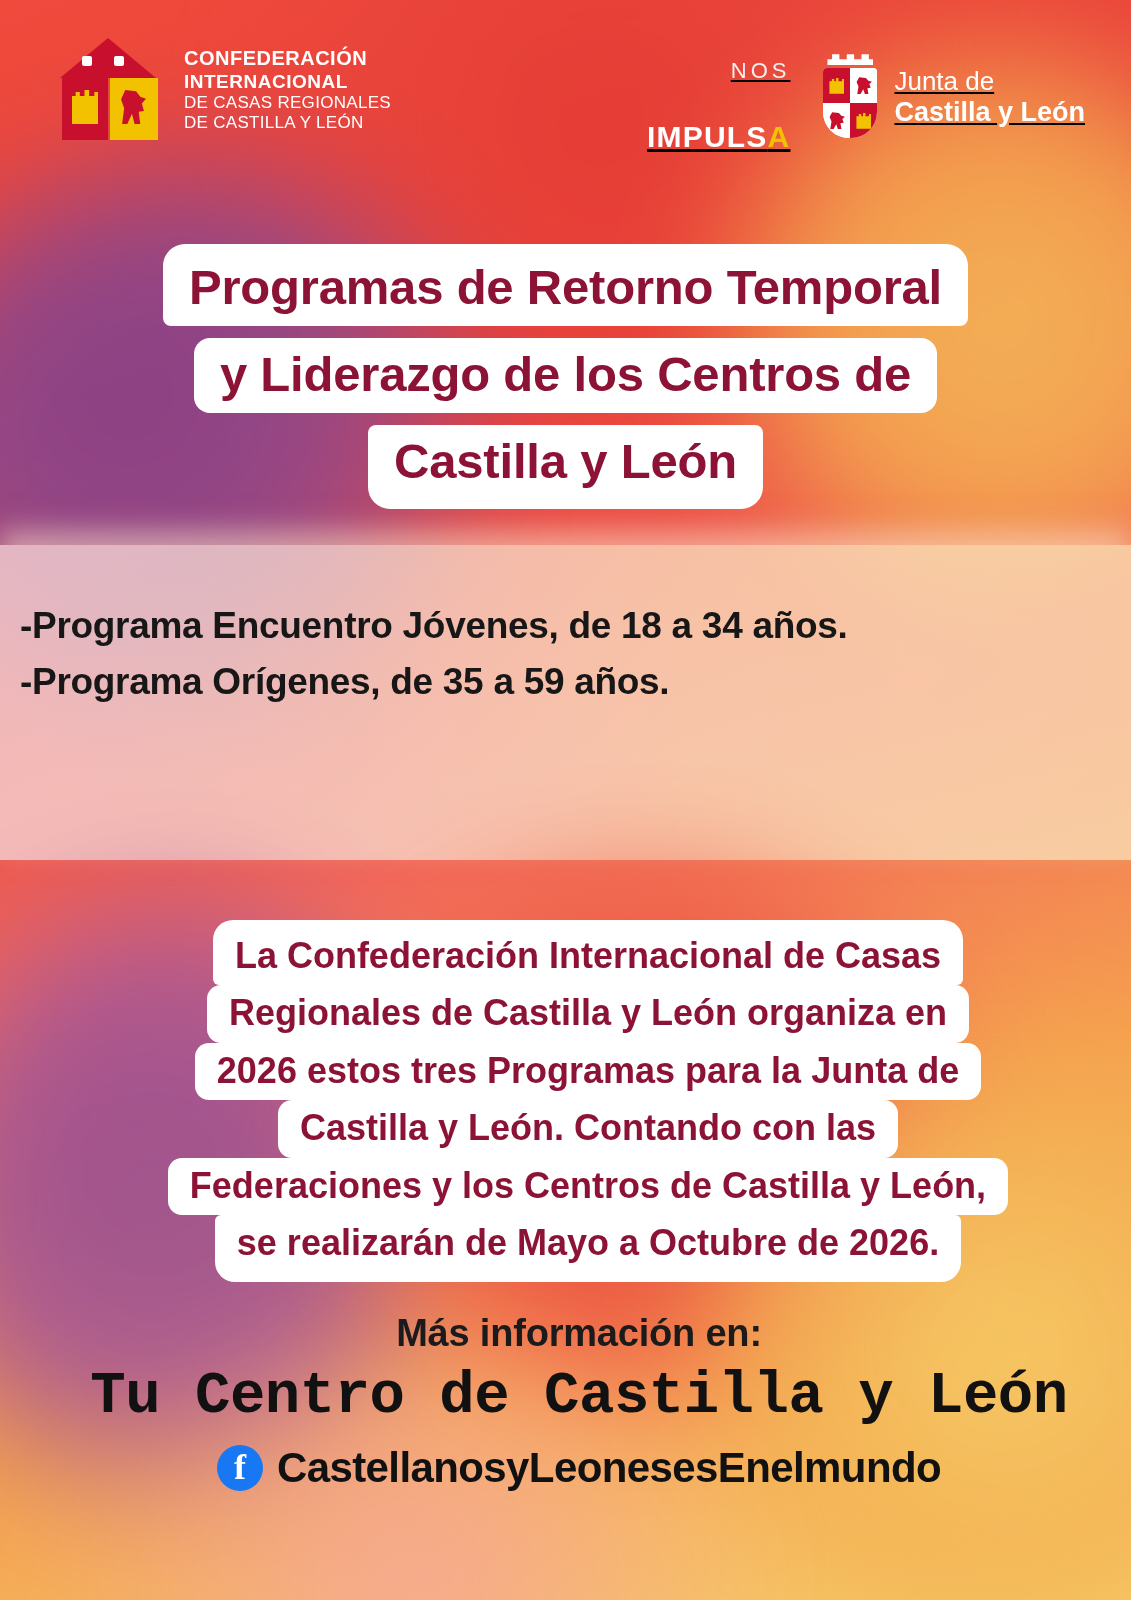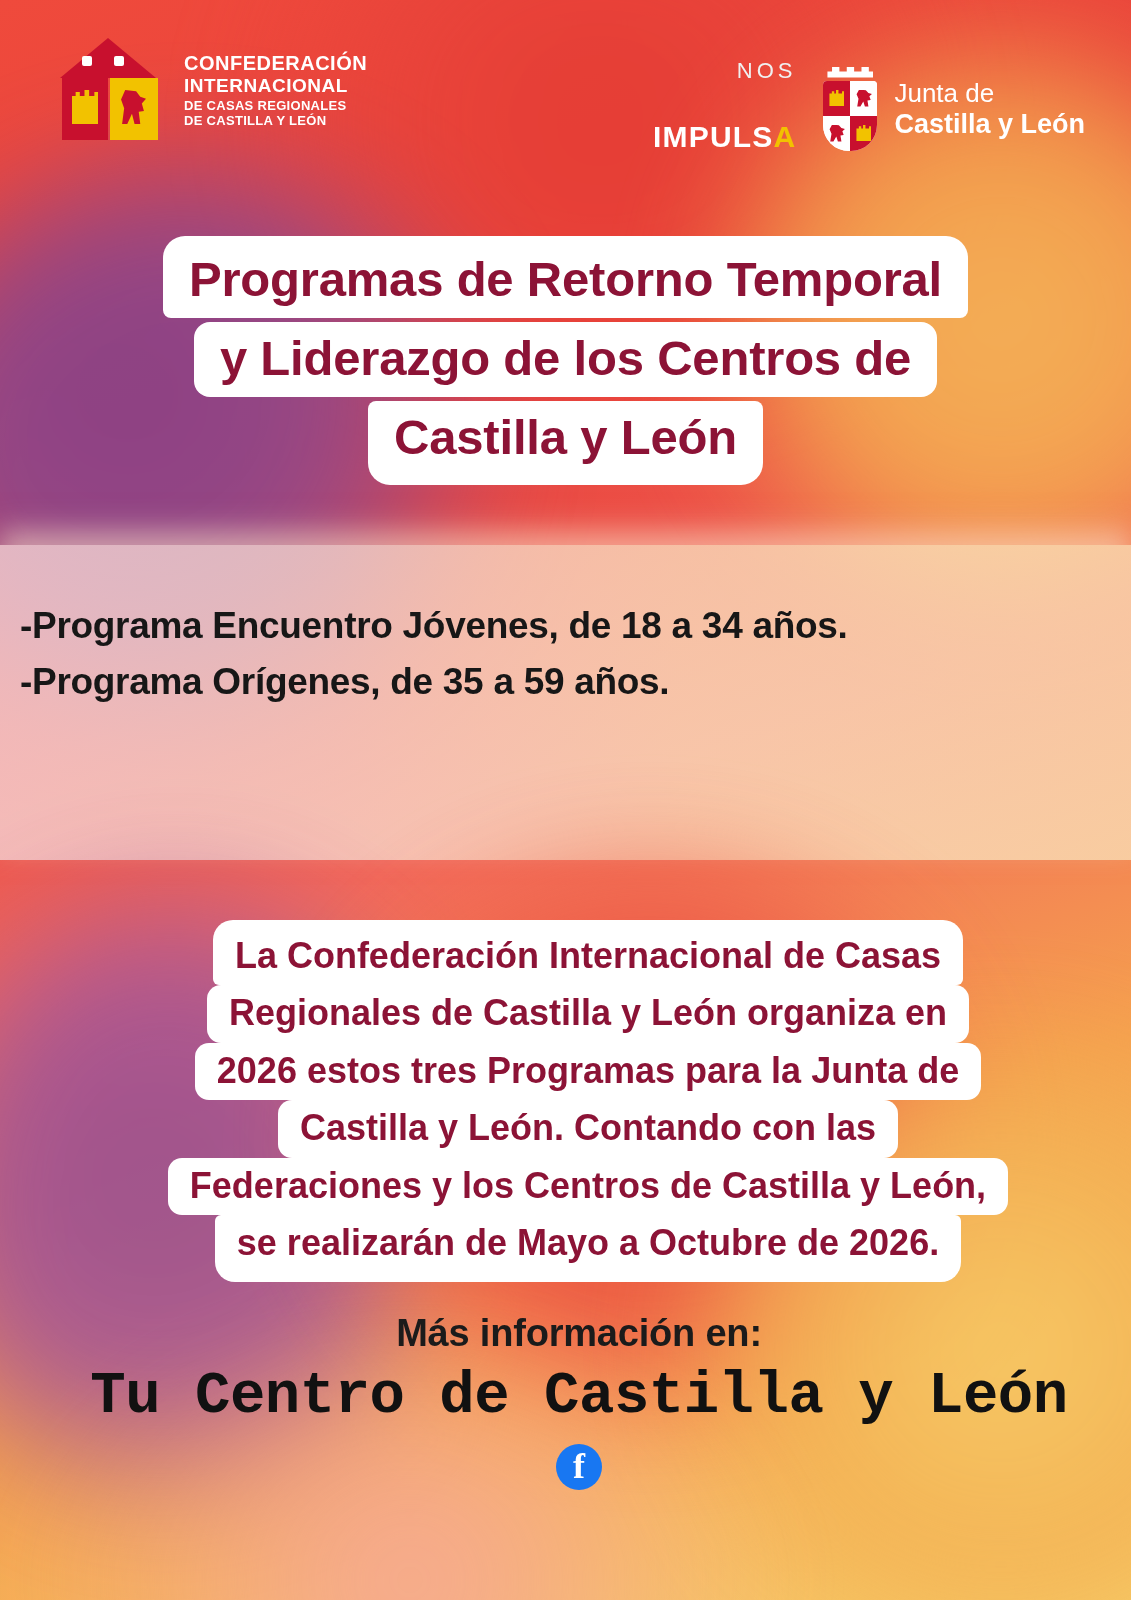--- a/index.html
+++ b/index.html
@@ -156,32 +156,33 @@
     font-size: 20px;
     font-weight: 700;
     letter-spacing: 0.5px;
   }
   .logo-text .l2 {
     font-size: 19px;
     font-weight: 700;
     letter-spacing: 0.5px;
   }
   .logo-text .l3, .logo-text .l4 {
-    font-size: 13px;
-    font-weight: 700;
+    font-size: 17px;
+    font-weight: 400;
     letter-spacing: 0.3px;
   }
 
   .right-logos {
     position: absolute;
     right: 46px;
     top: 42px;
     display: flex;
-    align-items: flex-end;
-    gap: 23px;
+    align-items: center;
+    gap: 29px;
+    text-decoration: underline;
   }
   .nos-impulsa {
     text-align: right;
     padding-top: 16px;
   }
   .nos-impulsa .nos {
     color: #f0f0f0;
     font-size: 22px;
     font-weight: 400;
     letter-spacing: 4px;
@@ -254,21 +255,21 @@
   
   .title-wrap {
     position: absolute;
     left: 0; right: 0;
     top: 232px;
     z-index: 6;
     text-align: center;
   }
   .title-line {
     display: table;
-    margin: 4px auto;
+    margin: 12px auto;
     background: #ffffff;
     color: #8c1336;
     font-size: 49px;
     font-weight: 800;
     line-height: 1.12;
     padding: 9px 26px 11px;
     border-radius: 16px;
     letter-spacing: -0.2px;
     white-space: nowrap;
     text-align: right;
@@ -455,16 +456,17 @@
     <div class="para-line">Castilla y León. Contando con las</div>
     <div class="para-line">Federaciones y los Centros de Castilla y León,</div>
     <div class="para-line last">se realizarán de Mayo a Octubre de 2026.</div>
   </div>
 
   <div class="footer">
     <div class="more-info">Más información en:</div>
     <div class="centro">Tu Centro de Castilla y León</div>
     <div class="fb-row">
       <span class="fb-icon"></span>
+      <span class="fb-handle">CastellanosyLeonesesEnelmundo</span>
     </div>
   </div>
 
 </div>
 
 </body></html>

